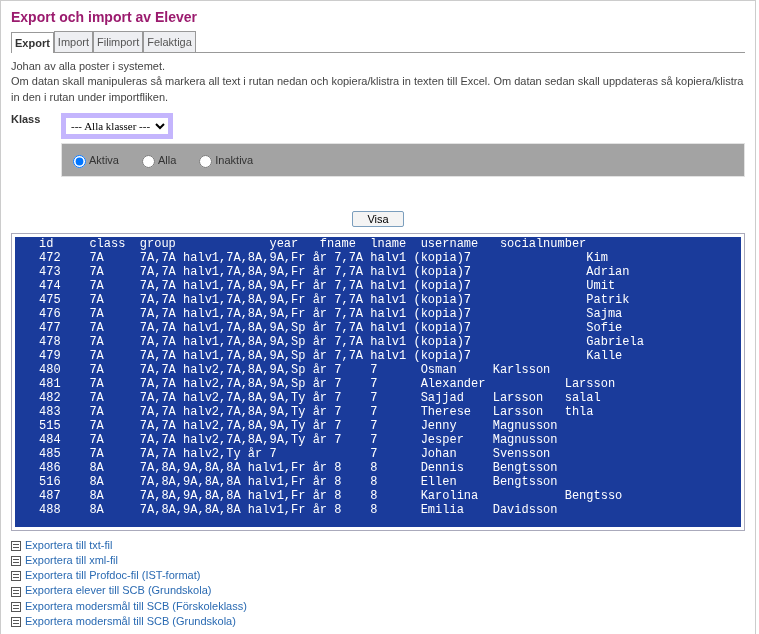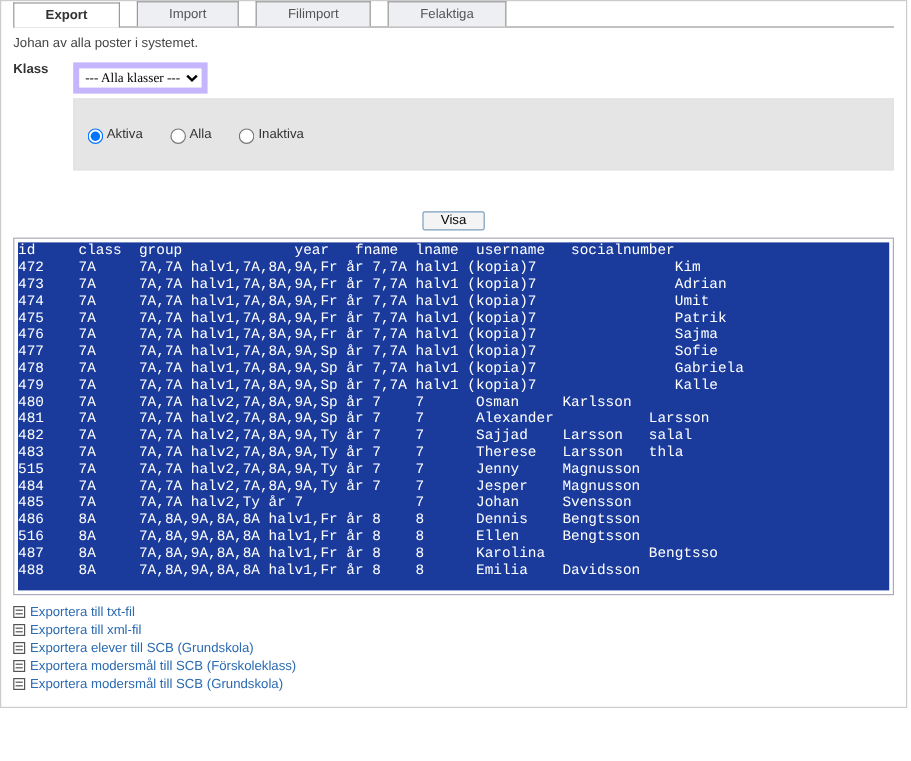--- a/index.html
+++ b/index.html
@@ -21,25 +21,25 @@
     font-size: 14px;
     font-weight: bold;
     margin: 8px 0 6px 0;
   }
   .tabs {
     display: flex;
     border-bottom: 1px solid #999;
     margin-bottom: 6px;
   }
   .tab {
-    padding: 4px 26px;
+    padding: 4px 3px;
     border: 1px solid #999;
     border-bottom: none;
     background: #eeeff2;
-    margin-right: 14px;
+    margin-right: 0;
     font-size: 11px;
     color: #555;
     position: relative;
   }
   .tab.active {
     background: #fff;
     font-weight: bold;
     color: #333;
     top: 1px;
   }
@@ -60,23 +60,23 @@
     color: #333;
   }
   select {
     font-size: 11px;
     border: 5px solid #c4b5fd;
     background: #fff;
     padding: 1px;
     font-family: Liberation Serif, serif;
   }
   .options-bar {
-    background: #e5e5e5;
+    background: #a3a3a3;
     border: 1px solid #e2e2e2;
-    padding: 21px 6px;
+    padding: 8px 6px;
     margin-bottom: 4px;
     display: flex;
     align-items: center;
   }
   .options-bar label {
     margin-right: 18px;
     color: #333;
     display: inline-flex;
     align-items: center;
   }
@@ -97,20 +97,21 @@
   .databox {
     width: 100%;
     height: 290px;
     overflow: scroll;
     background: #1a3b9b;
     color: #fff;
     font-family: "Courier New", monospace;
     font-size: 12px;
     line-height: 14px;
     white-space: pre;
+    padding-left: 24px;
   }
   .exportlinks { margin-top: 8px; }
   .exportlinks a {
     display: block;
     color: #2a6ab2;
     text-decoration: none;
     font-size: 11px;
     margin-bottom: 3px;
   }
   .exportlinks .ic {
@@ -125,30 +126,32 @@
   .exportlinks .ic::before, .exportlinks .ic::after {
     content: ""; position: absolute; left: 1px; right: 1px; height: 1px; background: #555;
   }
   .exportlinks .ic::before { top: 2px; }
   .exportlinks .ic::after { top: 5px; }
 </style>
 </head>
 <body>
 
 <div class="container">
+  <h2>Export och import av Elever</h2>
 
   <div class="tabs">
     <div class="tab active">Export</div>
     <div class="tab">Import</div>
     <div class="tab">Filimport</div>
     <div class="tab">Felaktiga</div>
   </div>
 
   <div class="infotext">
     <span>Johan av alla poster i systemet.</span><br>
+    <span>Om datan skall manipuleras så markera all text i rutan nedan och kopiera/klistra in texten till Excel. Om datan sedan skall uppdateras så kopiera/klistra in den i rutan under importfliken.</span>
   </div>
 
   <div class="form-row">
     <div class="form-label">Klass</div>
     <select>
       <option>--- Alla klasser ---</option>
     </select>
   </div>
 
   <div class="options-bar" style="margin-left:50px;">
@@ -190,17 +193,18 @@
 485    7A     7A,7A halv2,Ty år 7             7      Johan     Svensson  
 486    8A     7A,8A,9A,8A,8A halv1,Fr år 8    8      Dennis    Bengtsson 
 516    8A     7A,8A,9A,8A,8A halv1,Fr år 8    8      Ellen     Bengtsson 
 487    8A     7A,8A,9A,8A,8A halv1,Fr år 8    8      Karolina            Bengtsso
 488    8A     7A,8A,9A,8A,8A halv1,Fr år 8    8      Emilia    Davidsson </div>
   </div>
 
   <div class="exportlinks" id="exportlinks">
       <a href="#"><span class="ic"></span><span>Exportera till txt-fil</span></a>
       <a href="#"><span class="ic"></span><span>Exportera till xml-fil</span></a>
+      <a href="#"><span class="ic"></span><span>Exportera till Profdoc-fil (IST-format)</span></a>
       <a href="#"><span class="ic"></span><span>Exportera elever till SCB (Grundskola)</span></a>
       <a href="#"><span class="ic"></span><span>Exportera modersmål till SCB (Förskoleklass)</span></a>
       <a href="#"><span class="ic"></span><span>Exportera modersmål till SCB (Grundskola)</span></a>
     </div>
 </div>
 
 </body></html>

